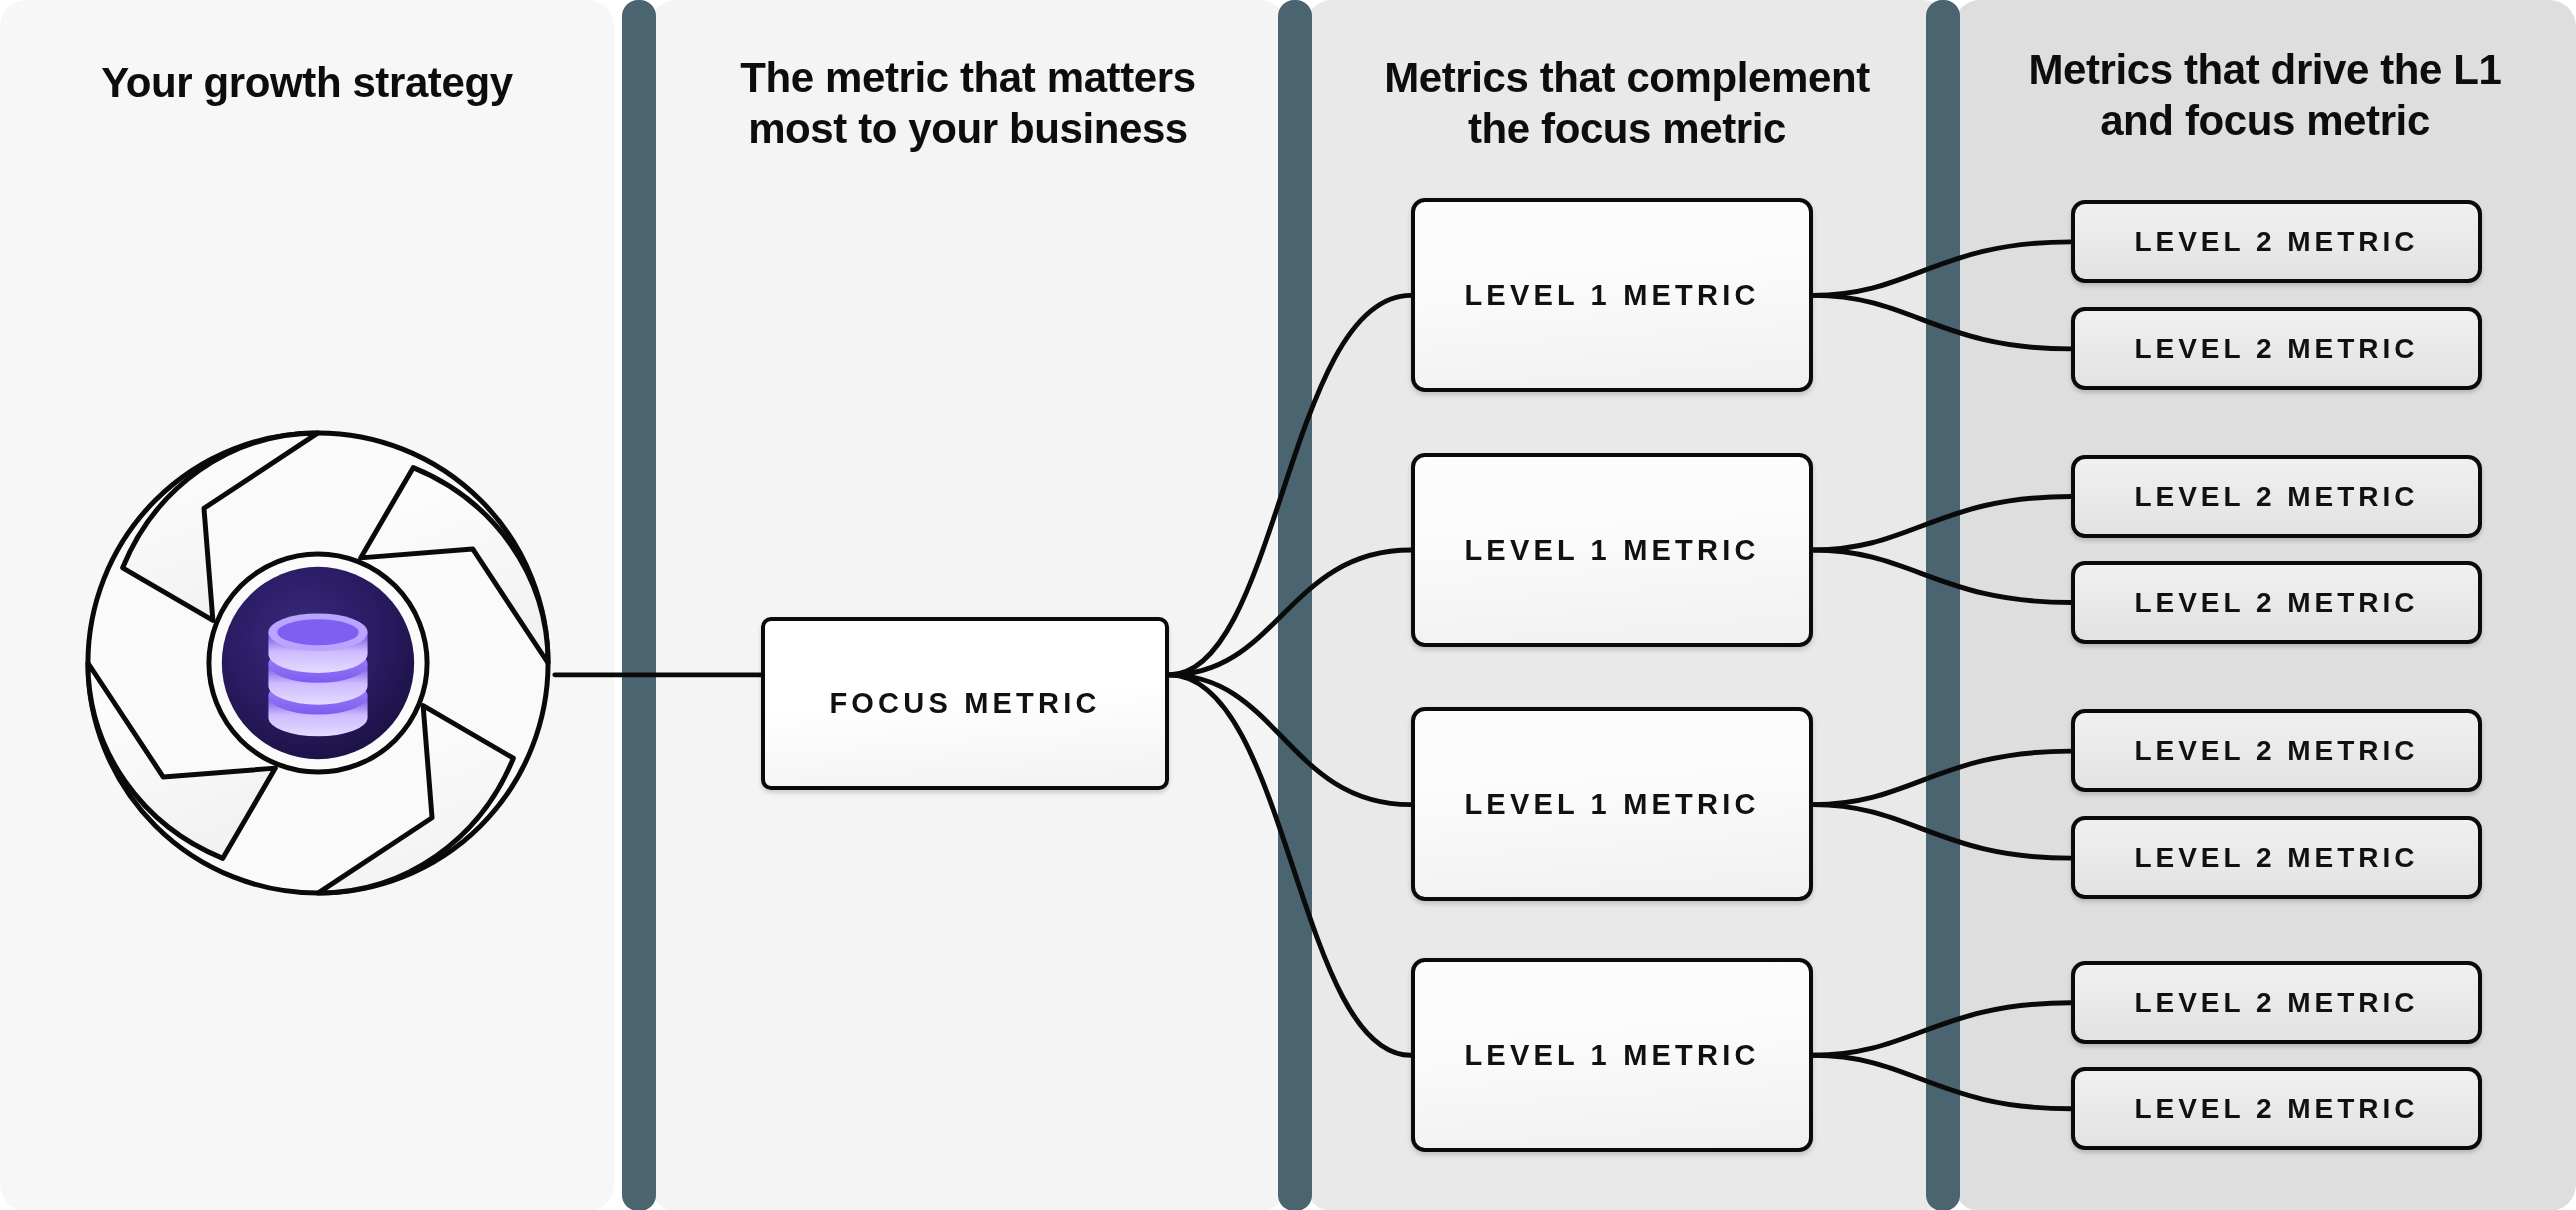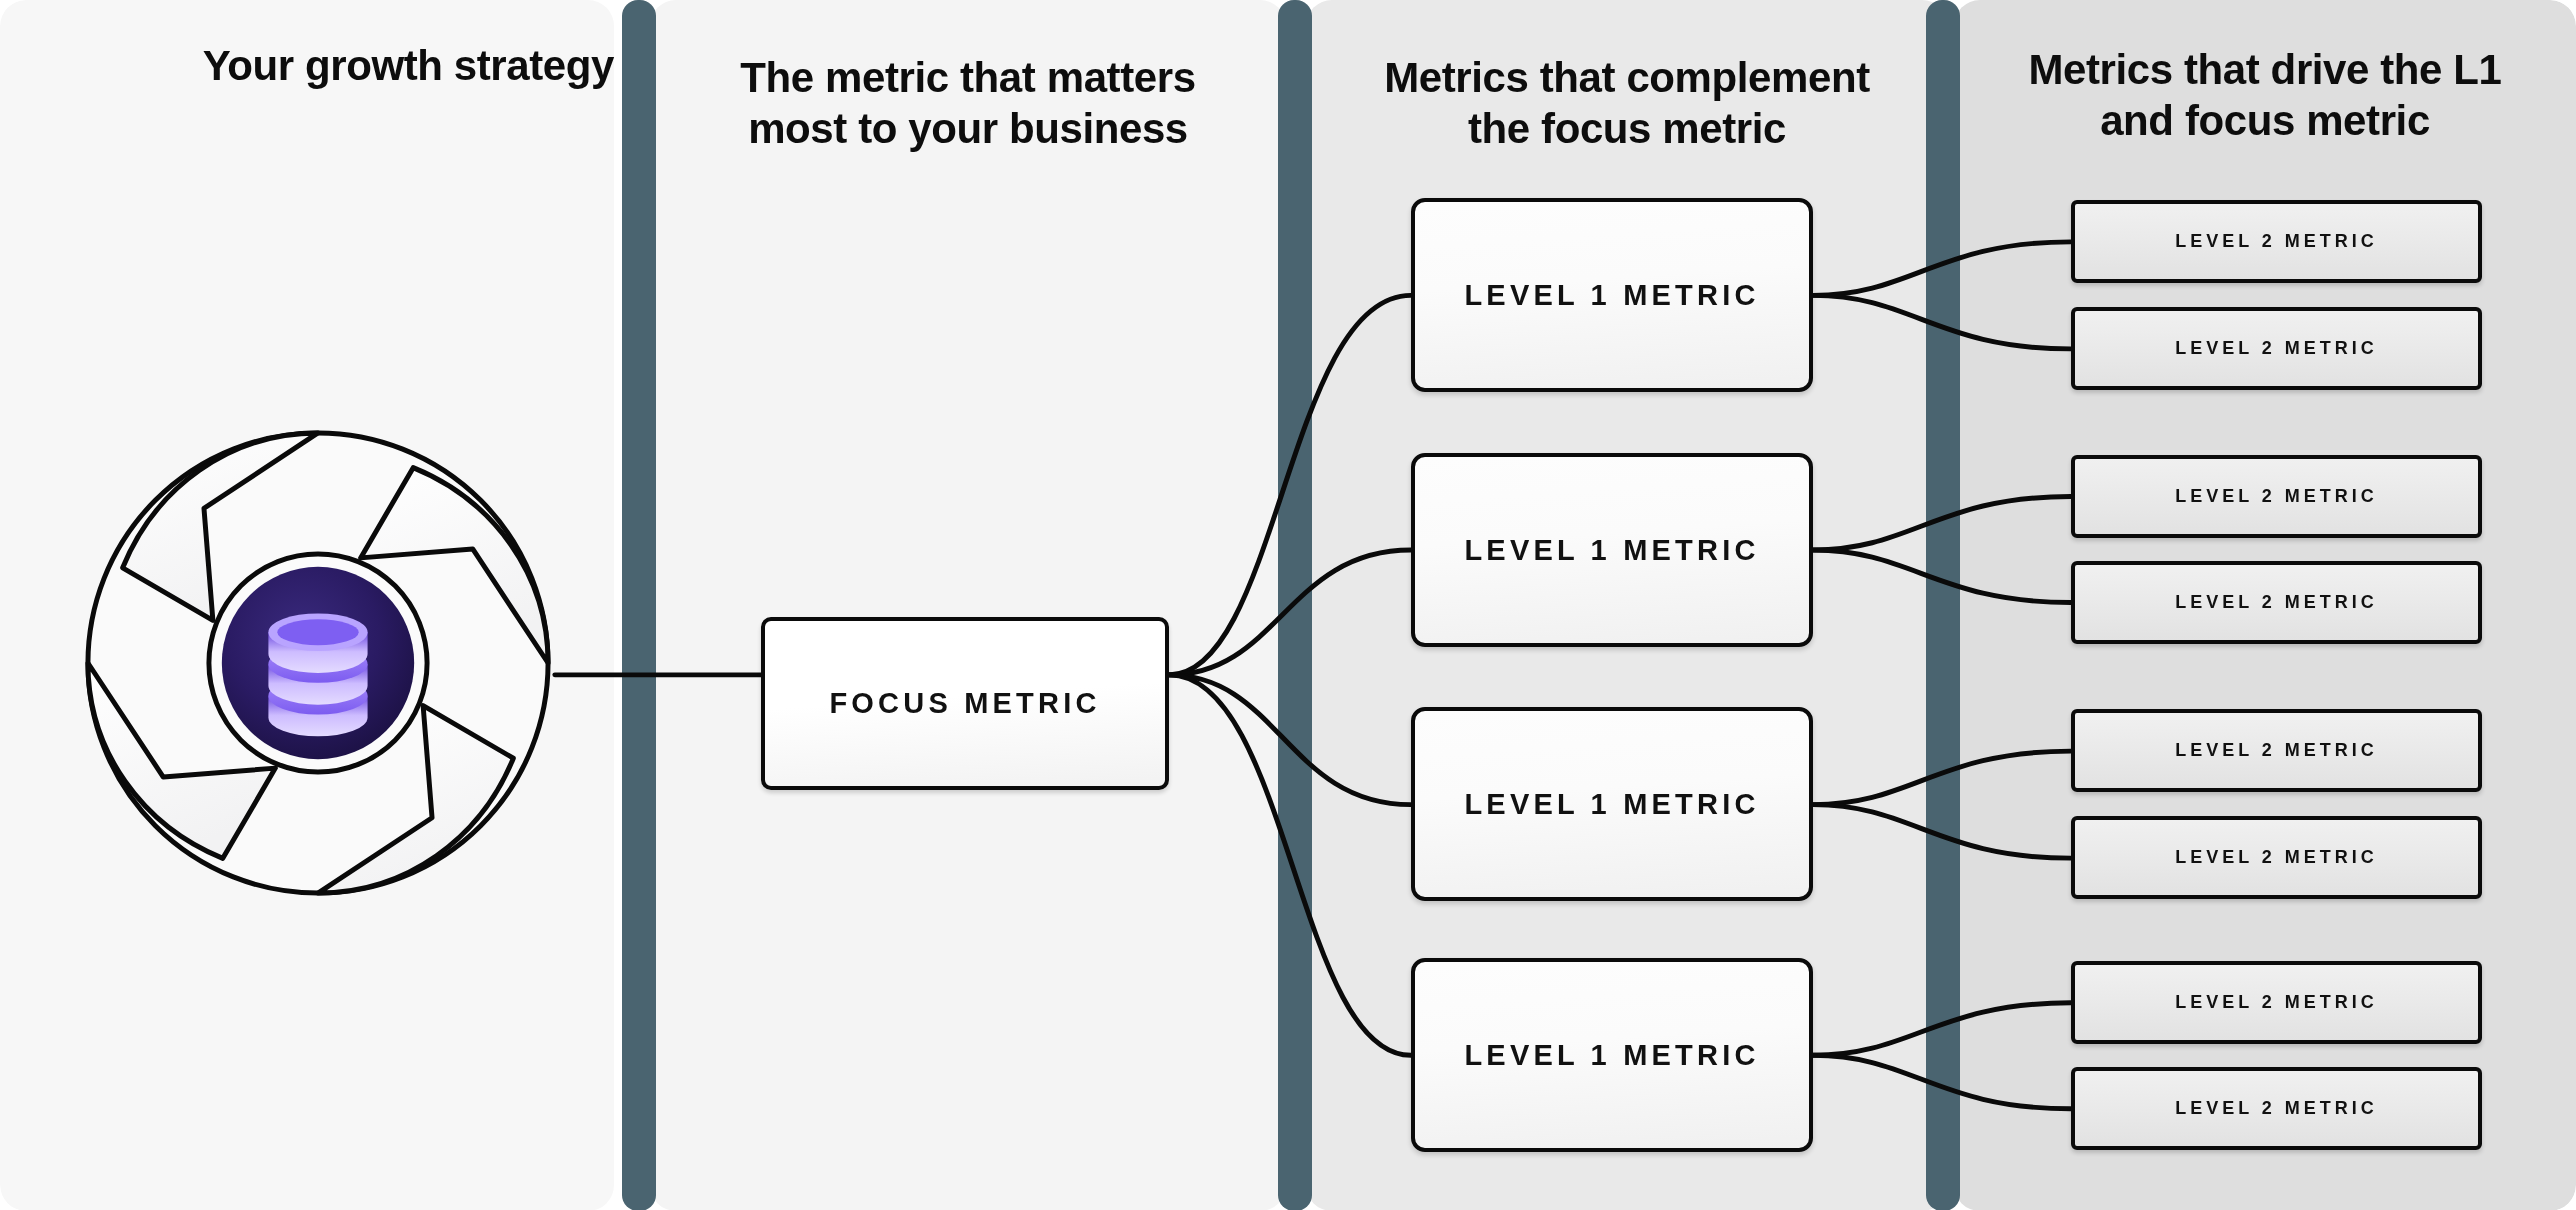--- a/index.html
+++ b/index.html
@@ -67,38 +67,38 @@
     box-shadow:0 3px 4px rgba(0,0,0,.16);
     margin-top:28px;
   }
   .node-l1{
     border-radius:14px;
     font-size:29px;
     background:linear-gradient(176deg,#fdfdfd 0%,#fbfbfb 42%,#f0f0f0 100%);
     box-shadow:0 3px 5px rgba(0,0,0,.17);
   }
   .node-l2{
-    border-radius:6px;
-    font-size:18px;
+    border-radius:14px;
+    font-size:28px;
     letter-spacing:4px;
     background:linear-gradient(180deg,#f0f0f0 0%,#eaeaea 45%,#e2e2e2 100%);
     box-shadow:0 3px 4px rgba(0,0,0,.17);
   }
 
   
   #logo{position:absolute;}
   .logo-svg{display:block;}
 </style>
 </head>
 <body>
 
 <div id="stage">
 
   <div class="panel" style="left:0px;width:614px;background:#f7f7f7;">
-    <div class="panel-head" style="top:40px;text-align:right;">Your growth strategy</div>
+    <div class="panel-head" style="top:57px;">Your growth strategy</div>
   </div>
 
   <div class="panel" style="left:650px;width:636px;background:#f4f4f4;">
     <div class="panel-head" style="top:52px;">The metric that matters
 most to your business</div>
   </div>
 
   <div class="panel" style="left:1306px;width:642px;background:#e9e9e9;">
     <div class="panel-head" style="top:52px;">Metrics that complement
 the focus metric</div>

